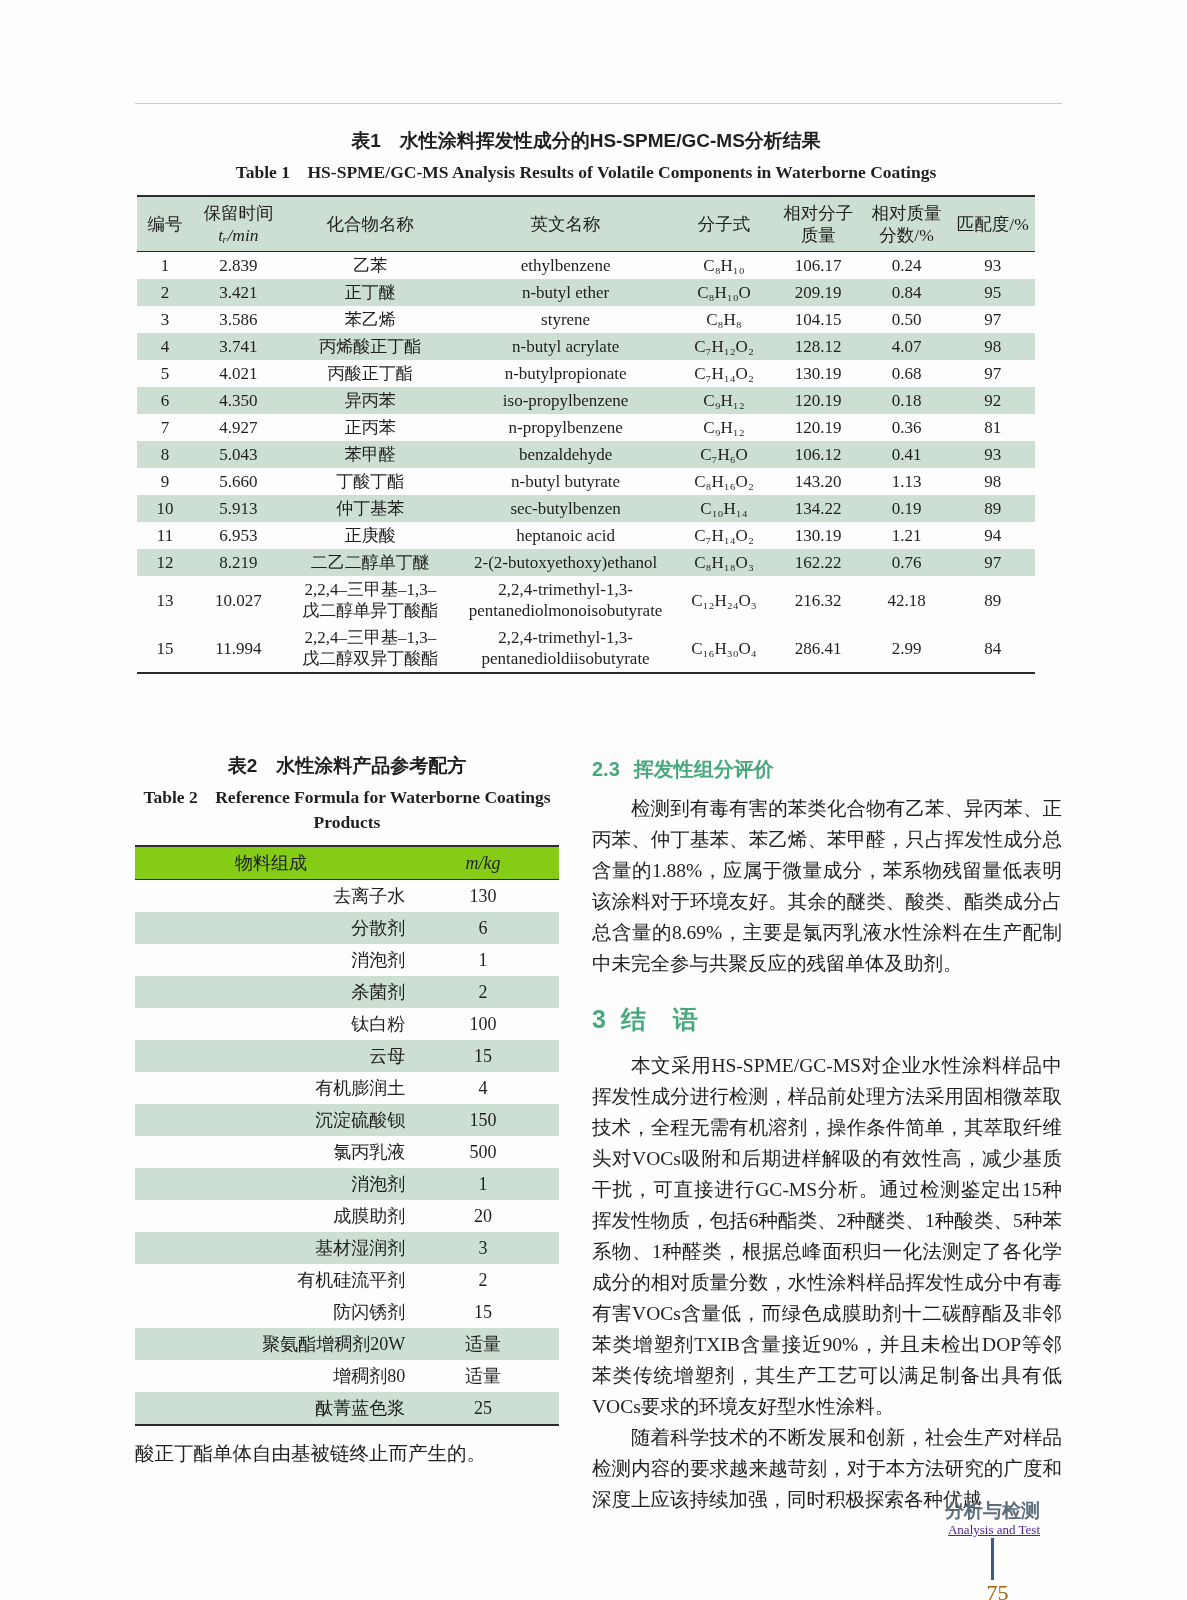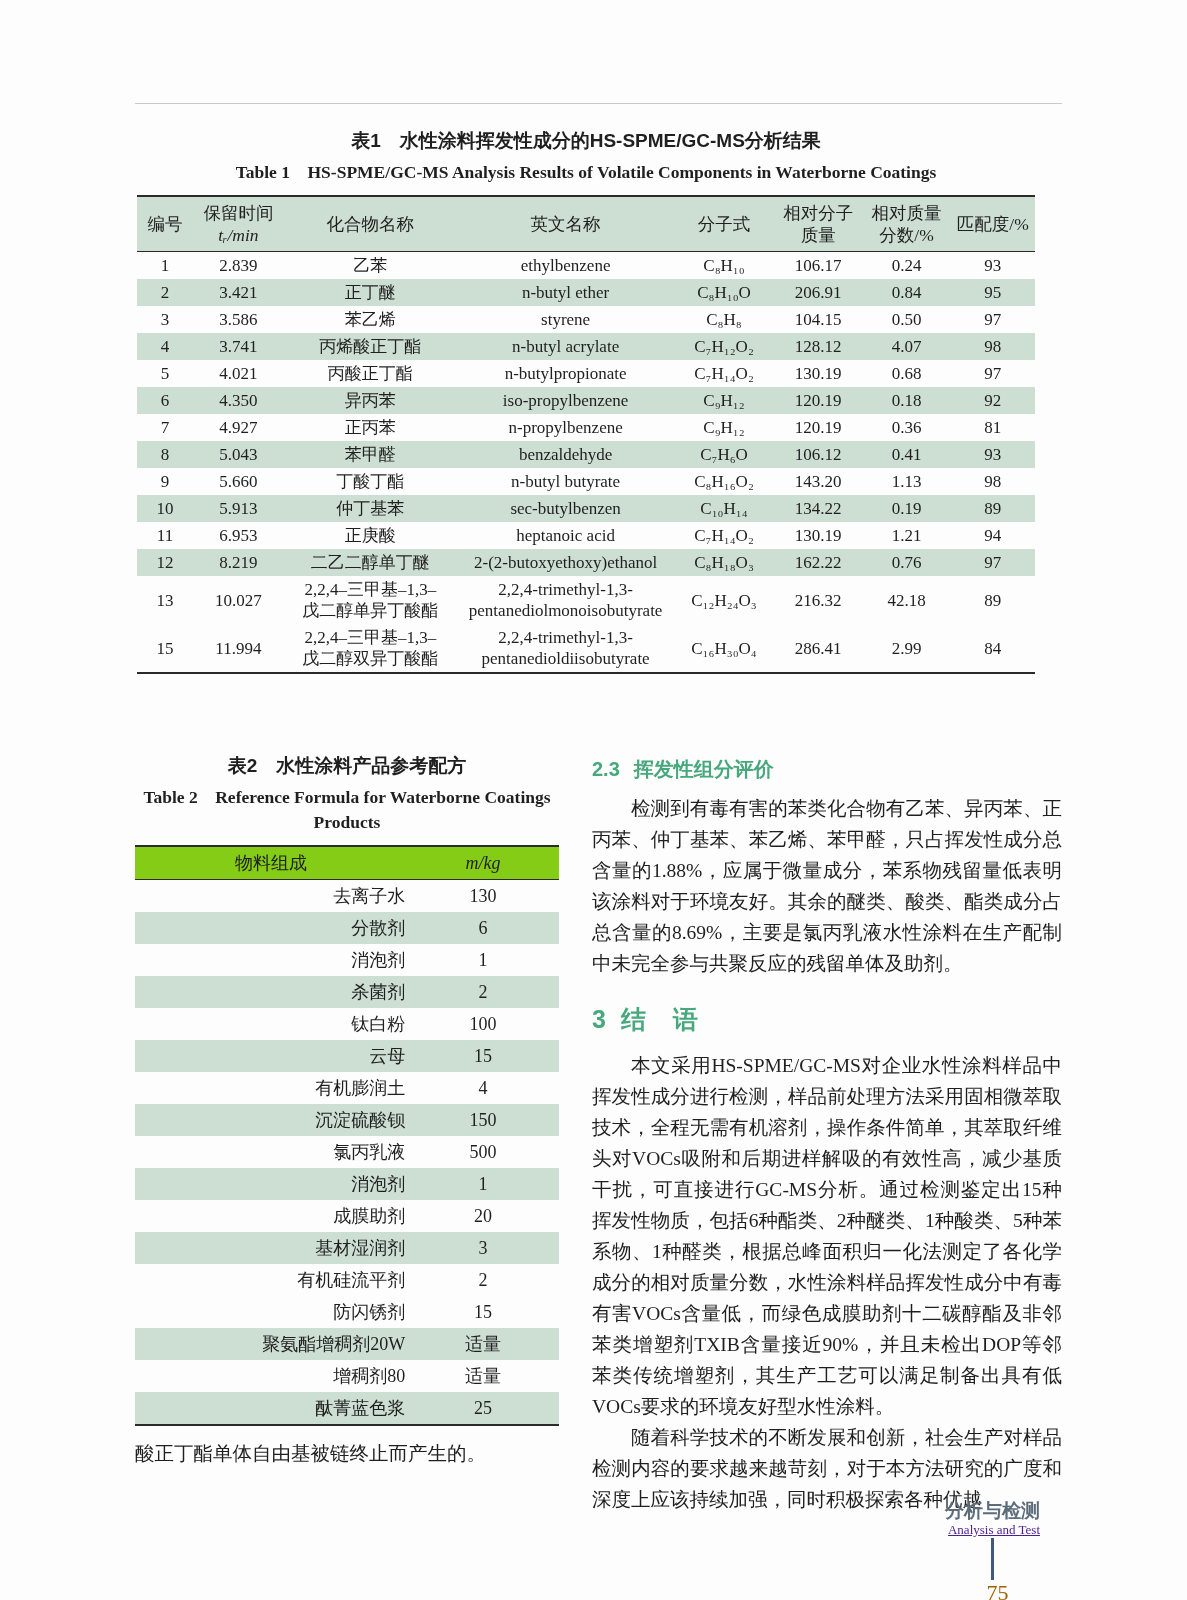--- a/index.html
+++ b/index.html
@@ -147,21 +147,21 @@
             <td>106.17</td>
             <td>0.24</td>
             <td>93</td>
           </tr>
           <tr class="stripe">
             <td>2</td>
             <td>3.421</td>
             <td>正丁醚</td>
             <td>n-butyl ether</td>
             <td>C₈H₁₀O</td>
-            <td>206.91</td>
+            <td>209.19</td>
             <td>0.84</td>
             <td>95</td>
           </tr>
           <tr>
             <td>3</td>
             <td>3.586</td>
             <td>苯乙烯</td>
             <td>styrene</td>
             <td>C₈H₈</td>
             <td>104.15</td>

